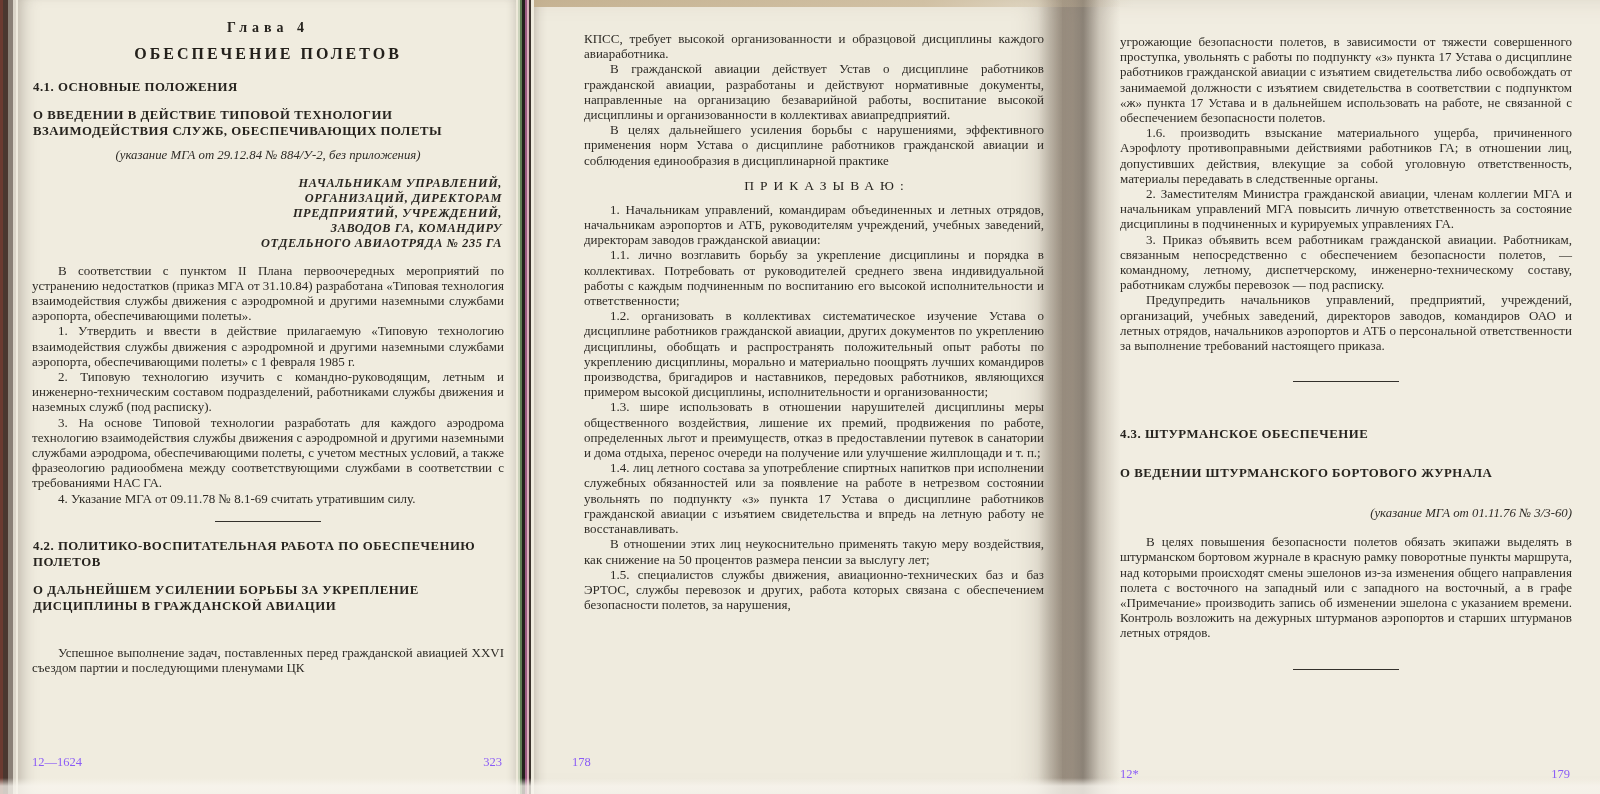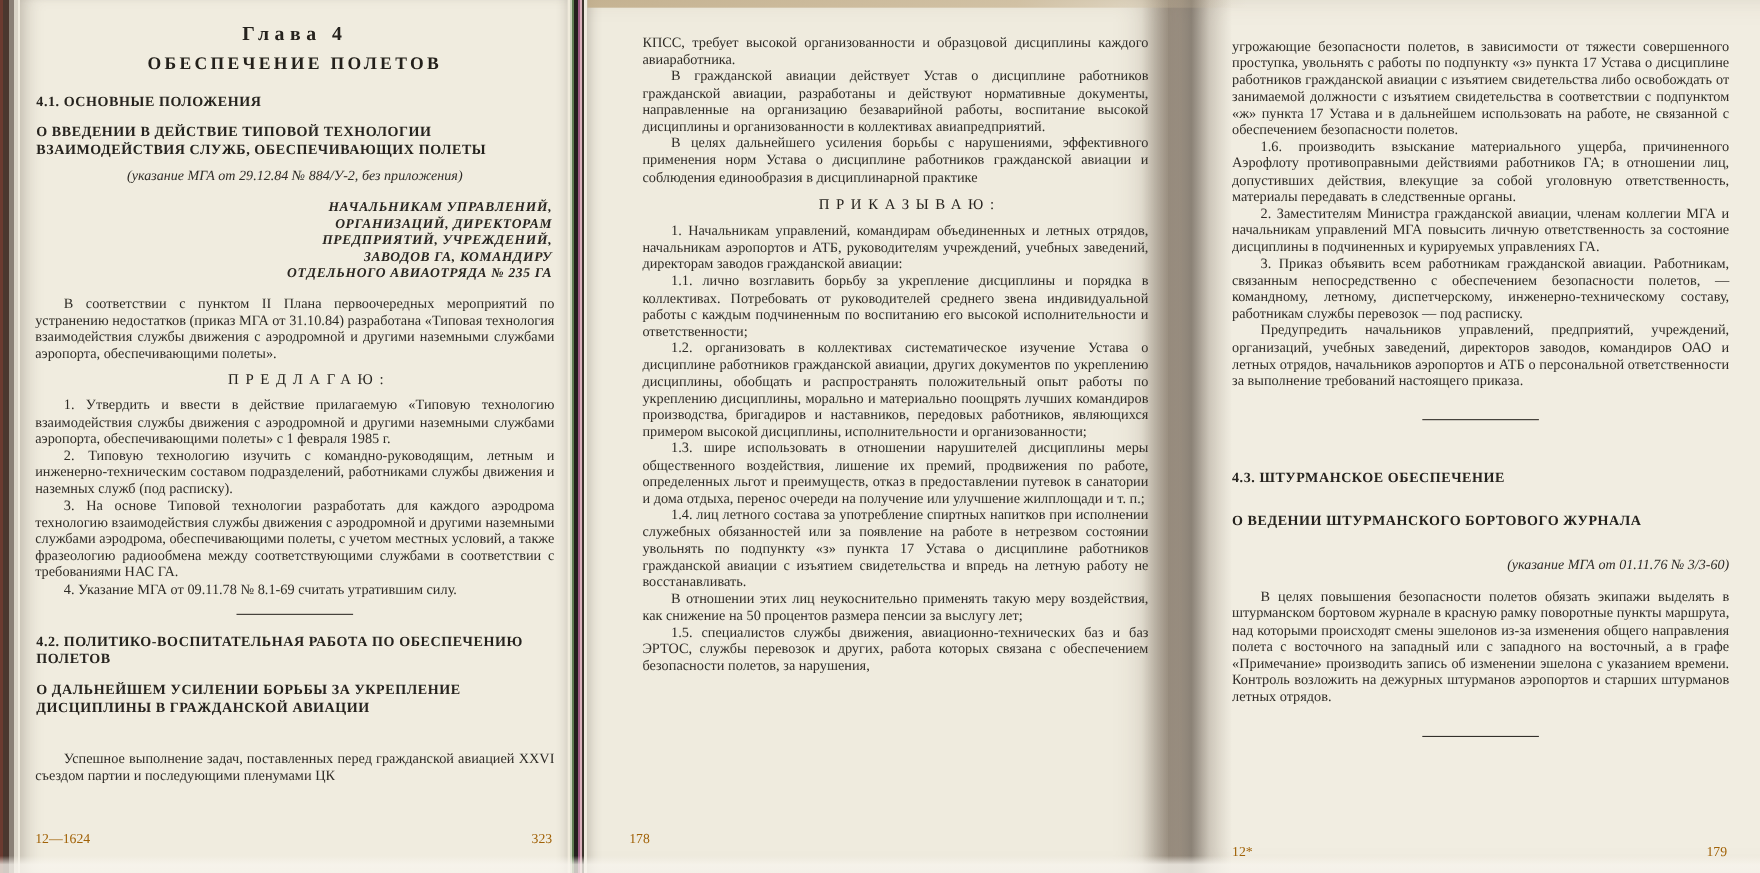--- a/index.html
+++ b/index.html
@@ -54,21 +54,21 @@
   }
   .bottom-edge-band{
     position:absolute;left:0;right:0;bottom:0;height:16px;pointer-events:none;
     background:linear-gradient(0deg,#f8f5ee 0%,#f8f5ee 50%,rgba(248,245,238,0) 100%);
     opacity:.78;
   }
 
   
   .page-body{position:relative;}
   .chapter{
-    text-align:center;font-weight:bold;font-size:18px;letter-spacing:5px;margin-top:4px;color:#26231e;
+    text-align:center;font-weight:bold;font-size:14px;letter-spacing:5px;margin-top:4px;color:#26231e;
   }
   .title{
     text-align:center;font-weight:bold;font-size:16px;letter-spacing:3px;margin-top:9px;color:#23201b;
   }
   .h2{
     text-align:left;font-weight:bold;font-size:12.8px;line-height:16.5px;letter-spacing:.5px;
     margin:16px auto 0;max-width:470px;color:#26231e;
   }
   .h2 + .h2{margin-top:11px;}
   .note{
@@ -95,21 +95,21 @@
   .page[data-page="0"] .divider{margin:15px auto 8px;}
   .page[data-page="1"] .spaced{margin:10px 0 8px;}
   .page[data-page="2"] .divider{margin:28px auto 0;}
   .page[data-page="2"] .h2{margin-top:44px;}
   .page[data-page="2"] .h2 + .h2{margin-top:22px;}
   .page[data-page="2"] .note{margin-top:25px;text-align:right;}
   .page[data-page="2"] .note + .para{margin-top:13px;}
 
   .footer{
     position:absolute;left:0;right:0;display:flex;justify-content:space-between;
-    font-size:12.5px;color:#a16207;pointer-events:none;
+    font-size:12.5px;color:#8b5cf6;pointer-events:none;
   }
   .page-left .footer{bottom:24px;left:14px;right:14px;}
   .page-mid .footer{bottom:24px;left:38px;right:20px;}
   .page-right .footer{bottom:12px;left:58px;right:30px;}
 </style>
 </head>
 <body>
 
 <div class="book">
 
@@ -121,21 +121,20 @@
         <div class="h2">О ВВЕДЕНИИ В ДЕЙСТВИЕ ТИПОВОЙ ТЕХНОЛОГИИ ВЗАИМОДЕЙСТВИЯ СЛУЖБ, ОБЕСПЕЧИВАЮЩИХ ПОЛЕТЫ</div>
         <div class="note">(указание МГА от 29.12.84 № 884/У-2, без приложения)</div>
         <div class="address">
           <div>НАЧАЛЬНИКАМ УПРАВЛЕНИЙ,</div>
           <div>ОРГАНИЗАЦИЙ, ДИРЕКТОРАМ</div>
           <div>ПРЕДПРИЯТИЙ, УЧРЕЖДЕНИЙ,</div>
           <div>ЗАВОДОВ ГА, КОМАНДИРУ</div>
           <div>ОТДЕЛЬНОГО АВИАОТРЯДА № 235 ГА</div>
         </div>
         <p class="para">В соответствии с пунктом II Плана первоочередных мероприятий по устранению недостатков (приказ МГА от 31.10.84) разработана «Типовая технология взаимодействия службы движения с аэродромной и другими наземными службами аэропорта, обеспечивающими полеты».</p>
-        <div class="spaced">ПРЕДЛАГАЮ:</div>
         <p class="para">1. Утвердить и ввести в действие прилагаемую «Типовую технологию взаимодействия службы движения с аэродромной и другими наземными службами аэропорта, обеспечивающими полеты» с 1 февраля 1985 г.</p>
         <p class="para">2. Типовую технологию изучить с командно-руководящим, летным и инженерно-техническим составом подразделений, работниками службы движения и наземных служб (под расписку).</p>
         <p class="para">3. На основе Типовой технологии разработать для каждого аэродрома технологию взаимодействия службы движения с аэродромной и другими наземными службами аэродрома, обеспечивающими полеты, с учетом местных условий, а также фразеологию радиообмена между соответствующими службами в соответствии с требованиями НАС ГА.</p>
         <p class="para">4. Указание МГА от 09.11.78 № 8.1-69 считать утратившим силу.</p>
         <div class="divider"></div>
         <div class="h2">4.2. ПОЛИТИКО-ВОСПИТАТЕЛЬНАЯ РАБОТА ПО ОБЕСПЕЧЕНИЮ ПОЛЕТОВ</div>
         <div class="h2">О ДАЛЬНЕЙШЕМ УСИЛЕНИИ БОРЬБЫ ЗА УКРЕПЛЕНИЕ ДИСЦИПЛИНЫ В ГРАЖДАНСКОЙ АВИАЦИИ</div>
         <p class="para">Успешное выполнение задач, поставленных перед гражданской авиацией XXVI съездом партии и последующими пленумами ЦК</p>
       </div>
     <div class="footer">

